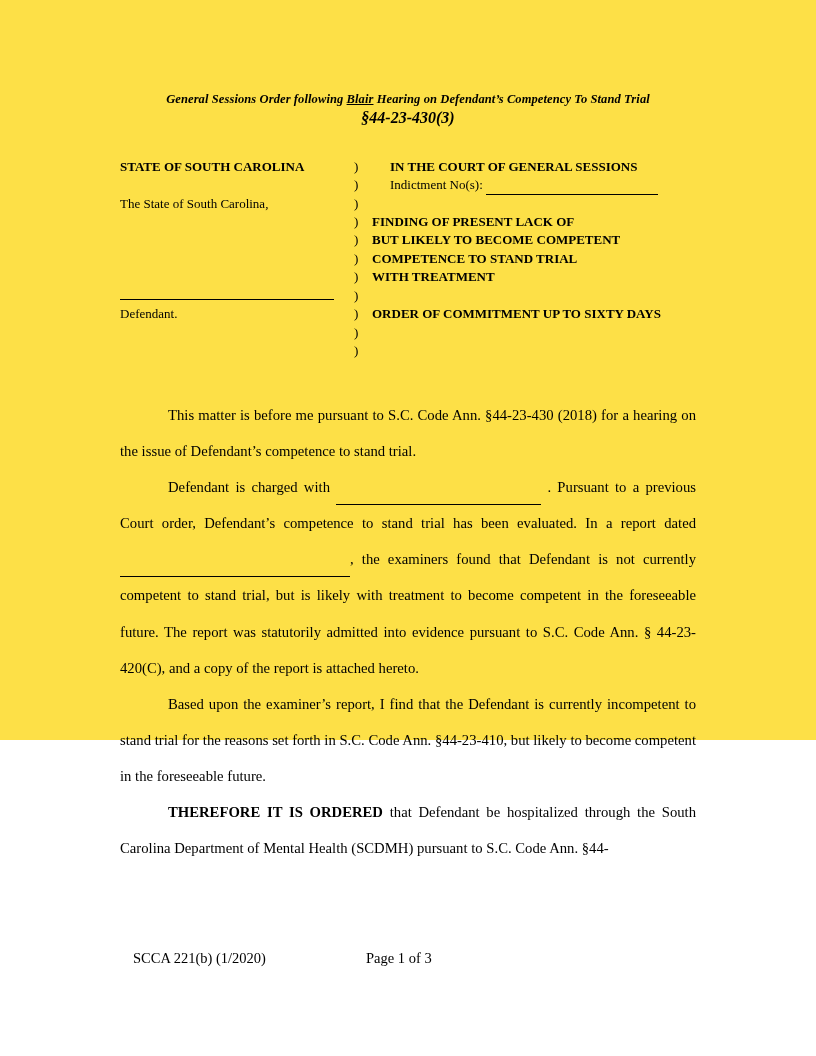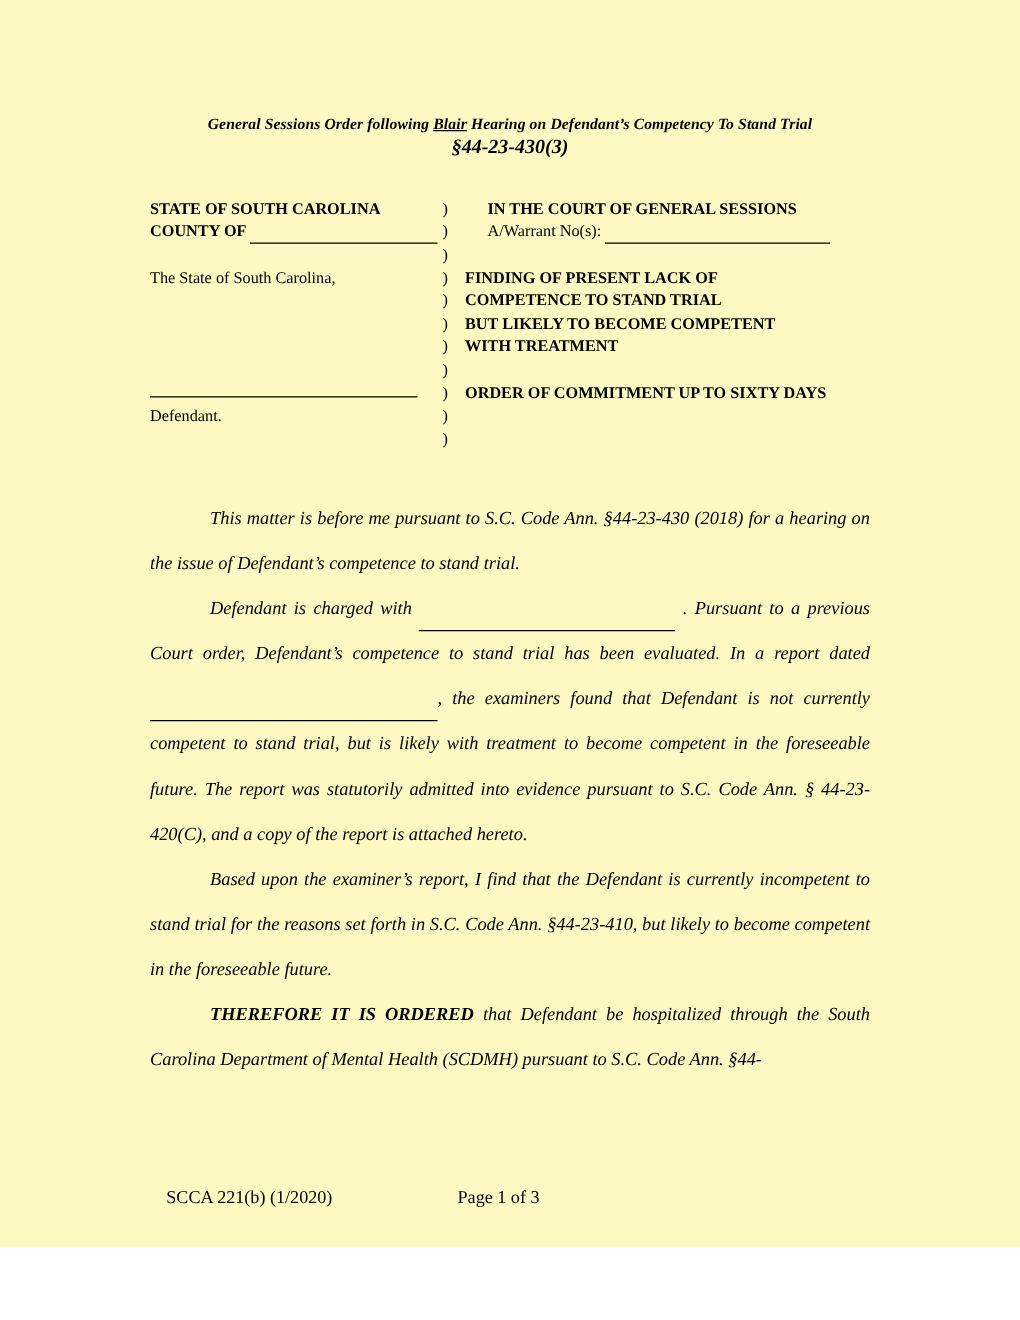--- a/index.html
+++ b/index.html
@@ -11,22 +11,22 @@
     width: 816px;
     height: 1056px;
     position: relative;
     font-family: "Liberation Serif", serif;
     color: #000000;
   }
   .page {
     position: absolute;
     left: 0; top: 0;
     width: 816px;
-    height: 998px;
-    background: #fef9c3;
+    height: 740px;
+    background: #fde047;
   }
   .content {
     position: absolute;
     left: 120px;
     top: 92px;
     width: 576px;
   }
 
   
   .doc-header {
@@ -71,21 +71,20 @@
     width: 214px;
     height: 1px;
   }
 
   
   .body {
     margin-top: 36px;
     font-size: 14.7px;
     line-height: 2.46;
     text-align: justify;
-    font-style: italic;
   }
   .body p {
     margin: 0 0 0 0;
     text-indent: 48px;
     text-align: justify;
   }
   .fill {
     display: inline-block;
     border-bottom: 1px solid #000;
     height: 0.9em;
@@ -111,21 +110,20 @@
 
     <div class="doc-header">
       <div class="line1"><span>General Sessions Order following </span><span class="u">Blair</span><span> Hearing on Defendant’s Competency To Stand Trial</span></div>
       <div class="line3">§44-23-430(3)</div>
     </div>
 
     <div class="caption">
 
       <div class="cap-left">
         <span class="row bold">STATE OF SOUTH CAROLINA</span>
-        <span class="row bold"><span>COUNTY OF</span> <span class="blank-line" style="width:150px"></span></span>
         <span class="row">&nbsp;</span>
         <span class="row">The State of South Carolina,</span>
         <span class="row">&nbsp;</span>
         <span class="row">&nbsp;</span>
         <span class="row">&nbsp;</span>
         <span class="row">&nbsp;</span>
         <span class="row"><span class="defendant-sig"></span></span>
         <span class="row">Defendant.</span>
       </div>
 
@@ -138,25 +136,25 @@
         <span class="paren">)</span>
         <span class="paren">)</span>
         <span class="paren">)</span>
         <span class="paren">)</span>
         <span class="paren">)</span>
         <span class="paren">)</span>
       </div>
 
       <div class="cap-right">
         <span class="row bold indent-1">IN THE COURT OF GENERAL SESSIONS</span>
-        <span class="row indent-1"><span>A/Warrant No(s):</span> <span class="blank-line" style="width:180px"></span></span>
+        <span class="row indent-1"><span>Indictment No(s):</span> <span class="blank-line" style="width:172px"></span></span>
         <span class="row">&nbsp;</span>
         <span class="row bold ctr">FINDING OF PRESENT LACK OF</span>
+        <span class="row bold ctr">BUT LIKELY TO BECOME COMPETENT</span>
         <span class="row bold ctr">COMPETENCE TO STAND TRIAL</span>
-        <span class="row bold ctr">BUT LIKELY TO BECOME COMPETENT</span>
         <span class="row bold ctr">WITH TREATMENT</span>
         <span class="row">&nbsp;</span>
         <span class="row bold">ORDER OF COMMITMENT UP TO SIXTY DAYS</span>
         <span class="row">&nbsp;</span>
       </div>
 
     </div>
 
     <div class="body">
       <p>This matter is before me pursuant to S.C. Code Ann. §44-23-430 (2018) for a hearing on the issue of Defendant’s competence to stand trial.</p>

